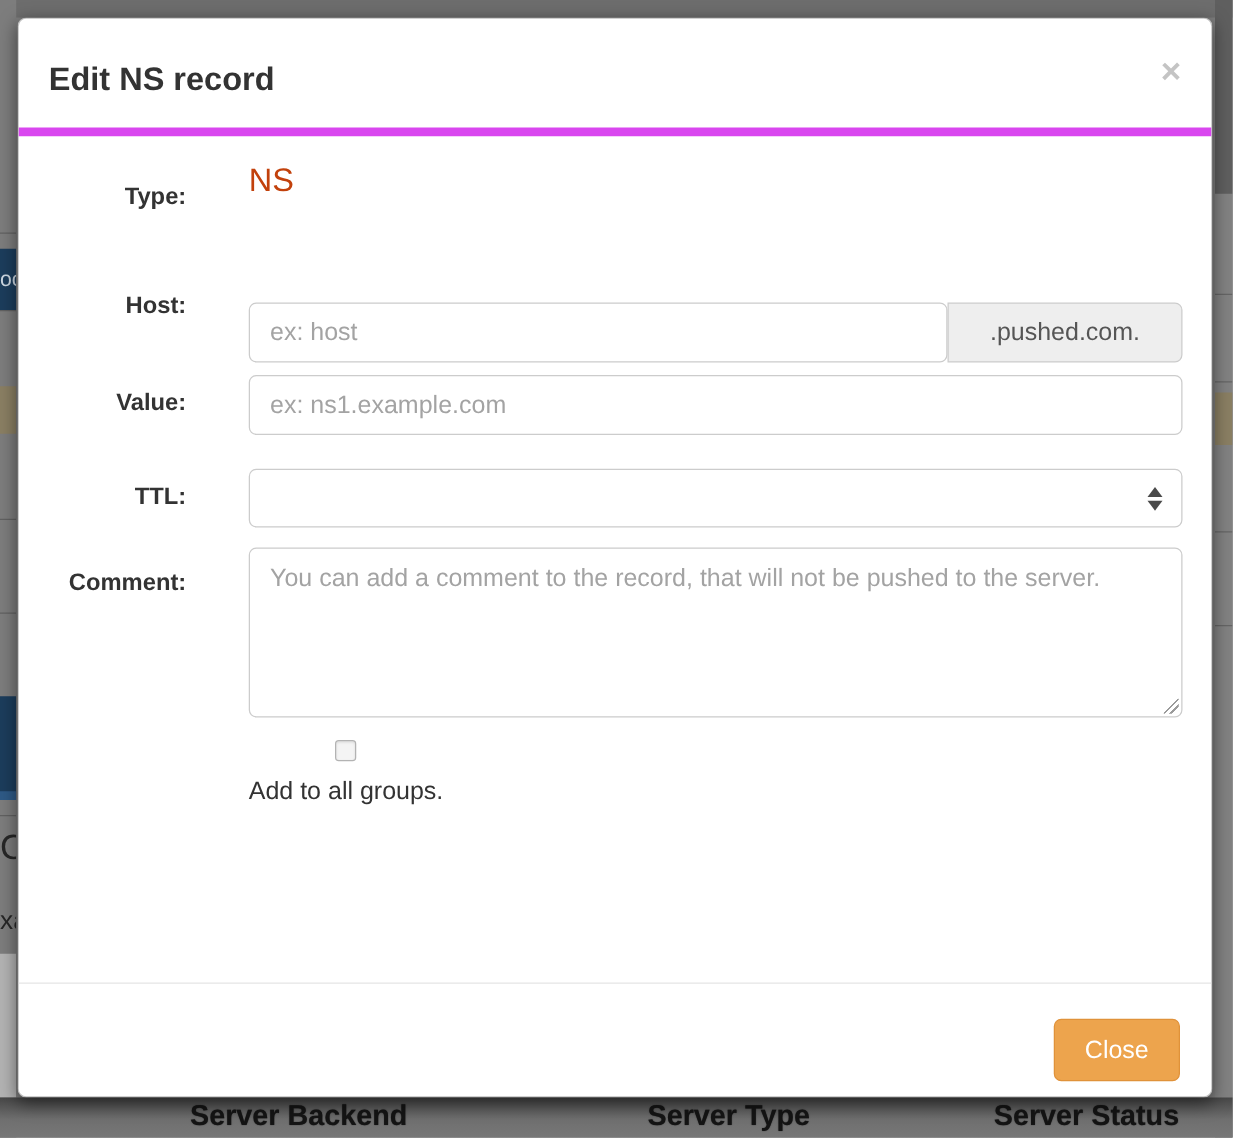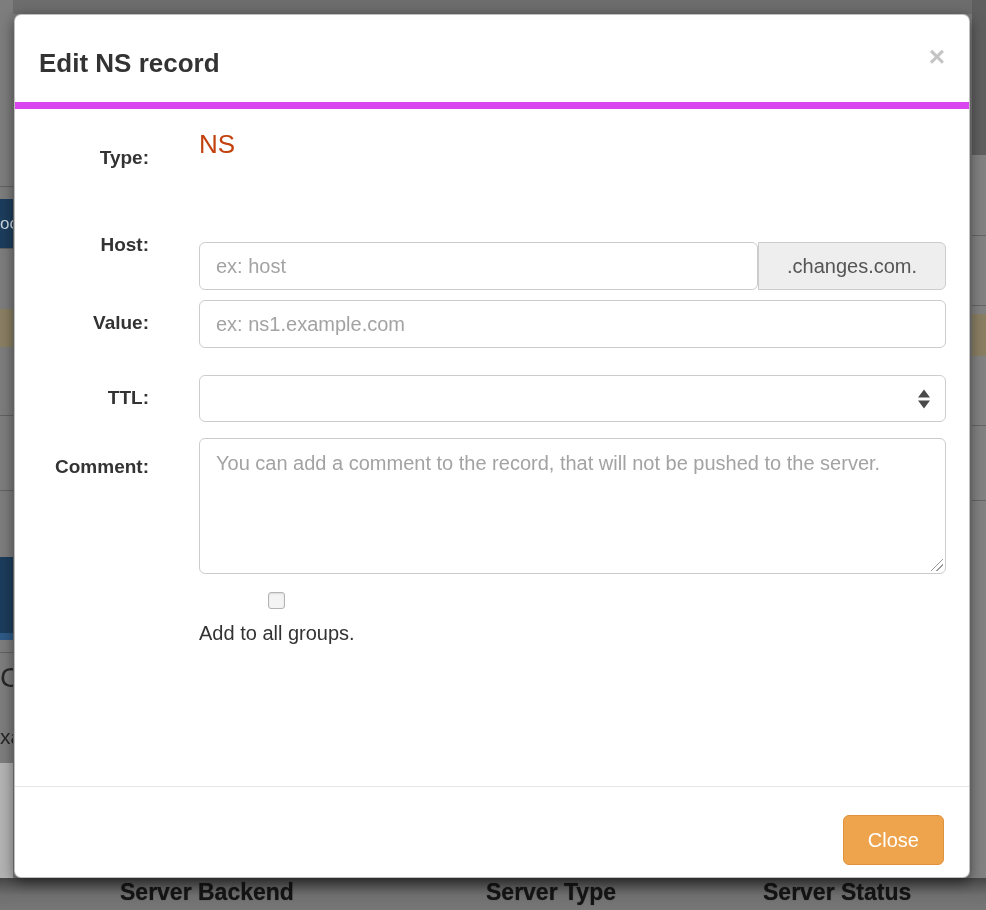--- a/index.html
+++ b/index.html
@@ -20,21 +20,21 @@
   .bd-line { position:absolute; left:0; width:13px; height:1px; background:rgba(0,0,0,.22); }
   .bd-line-r { position:absolute; right:0; width:14px; height:1px; background:rgba(0,0,0,.22); }
   .frag-text { position:absolute; left:0; color:#272727; overflow:hidden; width:13px; white-space:nowrap; }
   .frag-c { top:662px; font-size:28px; }
   .frag-xa { top:725px; font-size:21px; }
   .frag-light { position:absolute; left:0; top:763px; width:13px; height:115px; background:#b3b3b3; }
 
   .bd-bottom { position:absolute; left:0; top:878px; width:986px; height:32px;
     background:linear-gradient(#474747,#6f6f6f 55%,#777); }
   .bd-bottom .th { position:absolute; top:1px; font-size:23px; font-weight:bold; color:#141414;
-    text-shadow:0 0 1px rgba(0,0,0,.6); white-space:nowrap; }
+    text-shadow:0 0 1px rgba(0,0,0,.6); white-space:nowrap;margin-left:32px; }
   .th-backend { left:120px; } .th-type { left:486px; } .th-status { left:763px;text-align:right; }
 
   
   .modal { position:absolute; left:14px; top:14px; width:956px; height:864px; background:#fff;
     border:1px solid rgba(0,0,0,.25); border-radius:7px; box-shadow:0 4px 14px rgba(0,0,0,.5); z-index:10; }
   .modal-header { position:absolute; left:0; top:0; right:0; height:94px; border-bottom:7px solid #d946ef; }
   .modal-title { position:absolute; left:24px; top:33px; font-size:26px; color:#333; }
   .close-btn { position:absolute; right:24px; top:28px; background:none; border:none; cursor:pointer;
     font-size:28px; font-weight:bold; color:#c4c4c4; line-height:1; font-family:inherit; }
   .modal-body { position:absolute; left:0; top:94px; right:0; height:679px; }
@@ -125,21 +125,21 @@
   </div>
 
   <div class="modal-body">
 
     <span class="flabel lbl-type">Type:</span>
     <span class="static-value">NS</span>
 
     <span class="flabel lbl-host">Host:</span>
     <div class="ctrl host-group">
       <input type="text" class="host-input" placeholder="ex: host" style="">
-      <span class="host-addon">.changes.com.</span>
+      <span class="host-addon">.pushed.com.</span>
     </div>
 
     <span class="flabel lbl-value">Value:</span>
     <div class="ctrl row-value">
       <input type="text" placeholder="ex: ns1.example.com" style="">
     </div>
 
     <span class="flabel lbl-ttl">TTL:</span>
     <div class="ctrl row-ttl" style="position:absolute;">
       <select></select>

